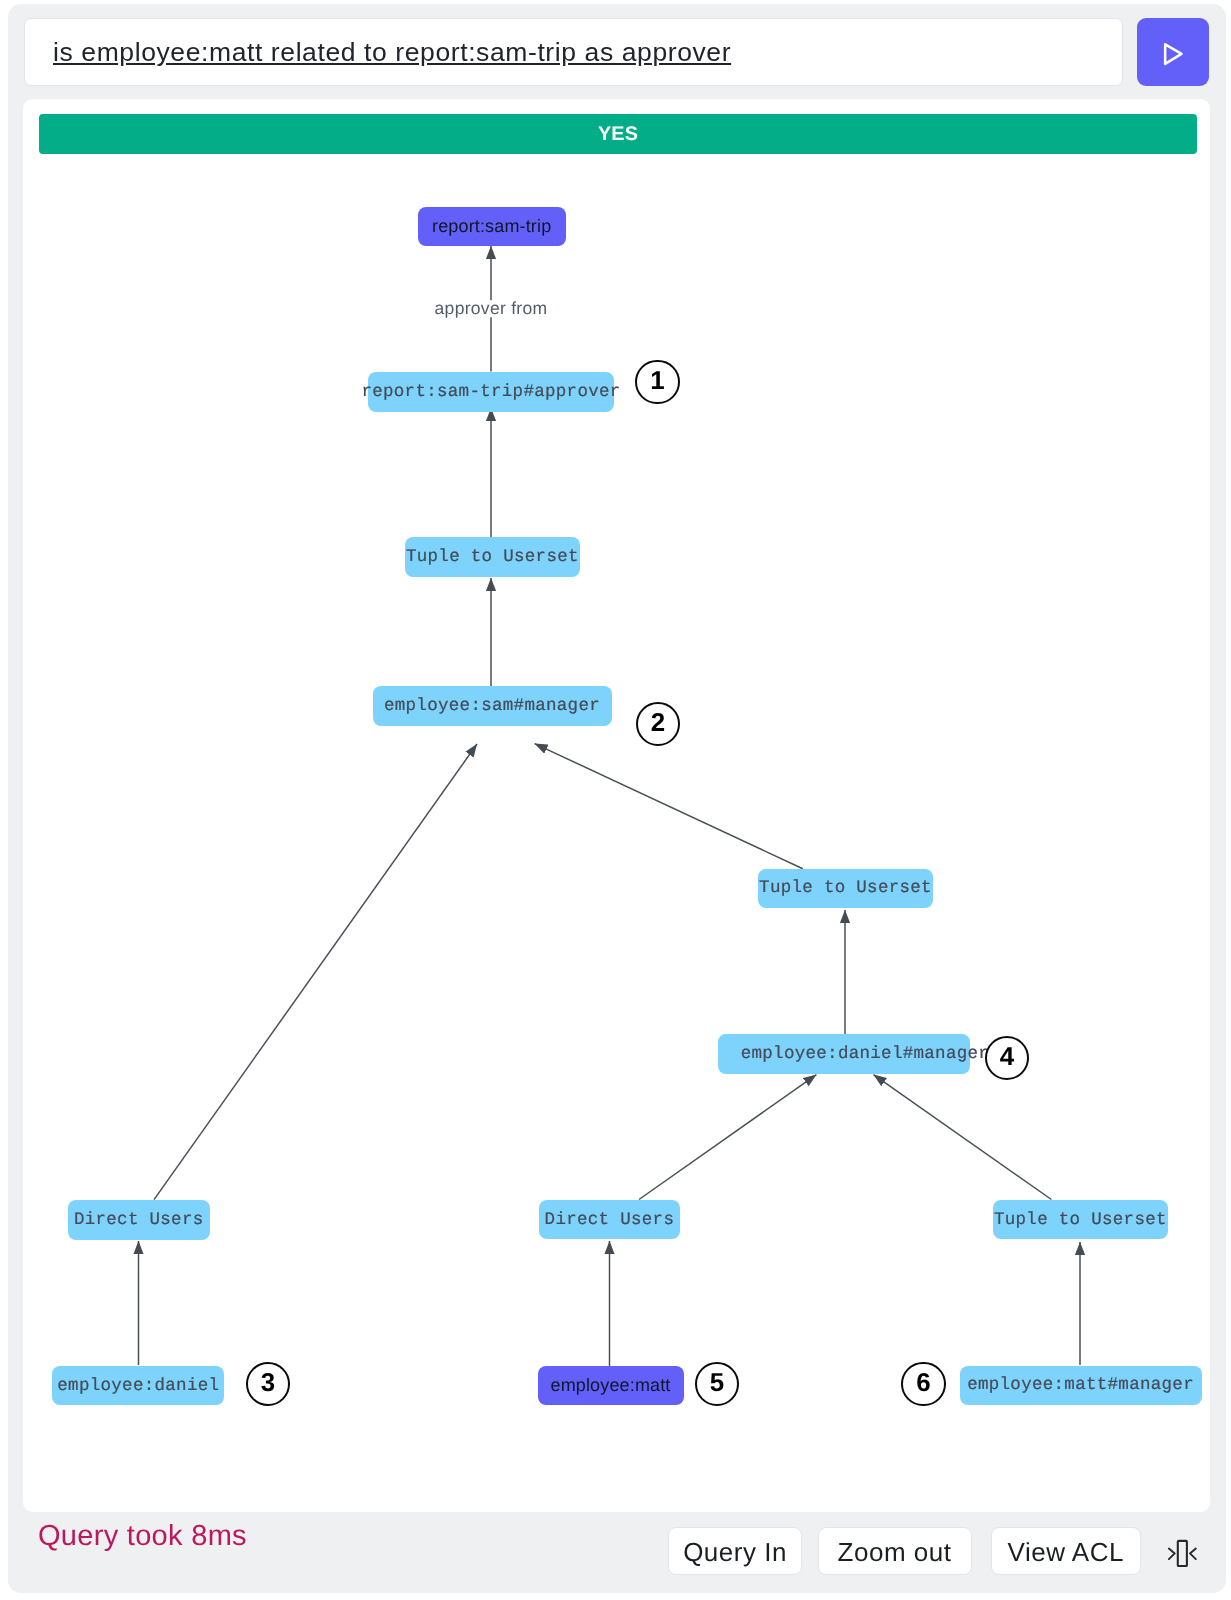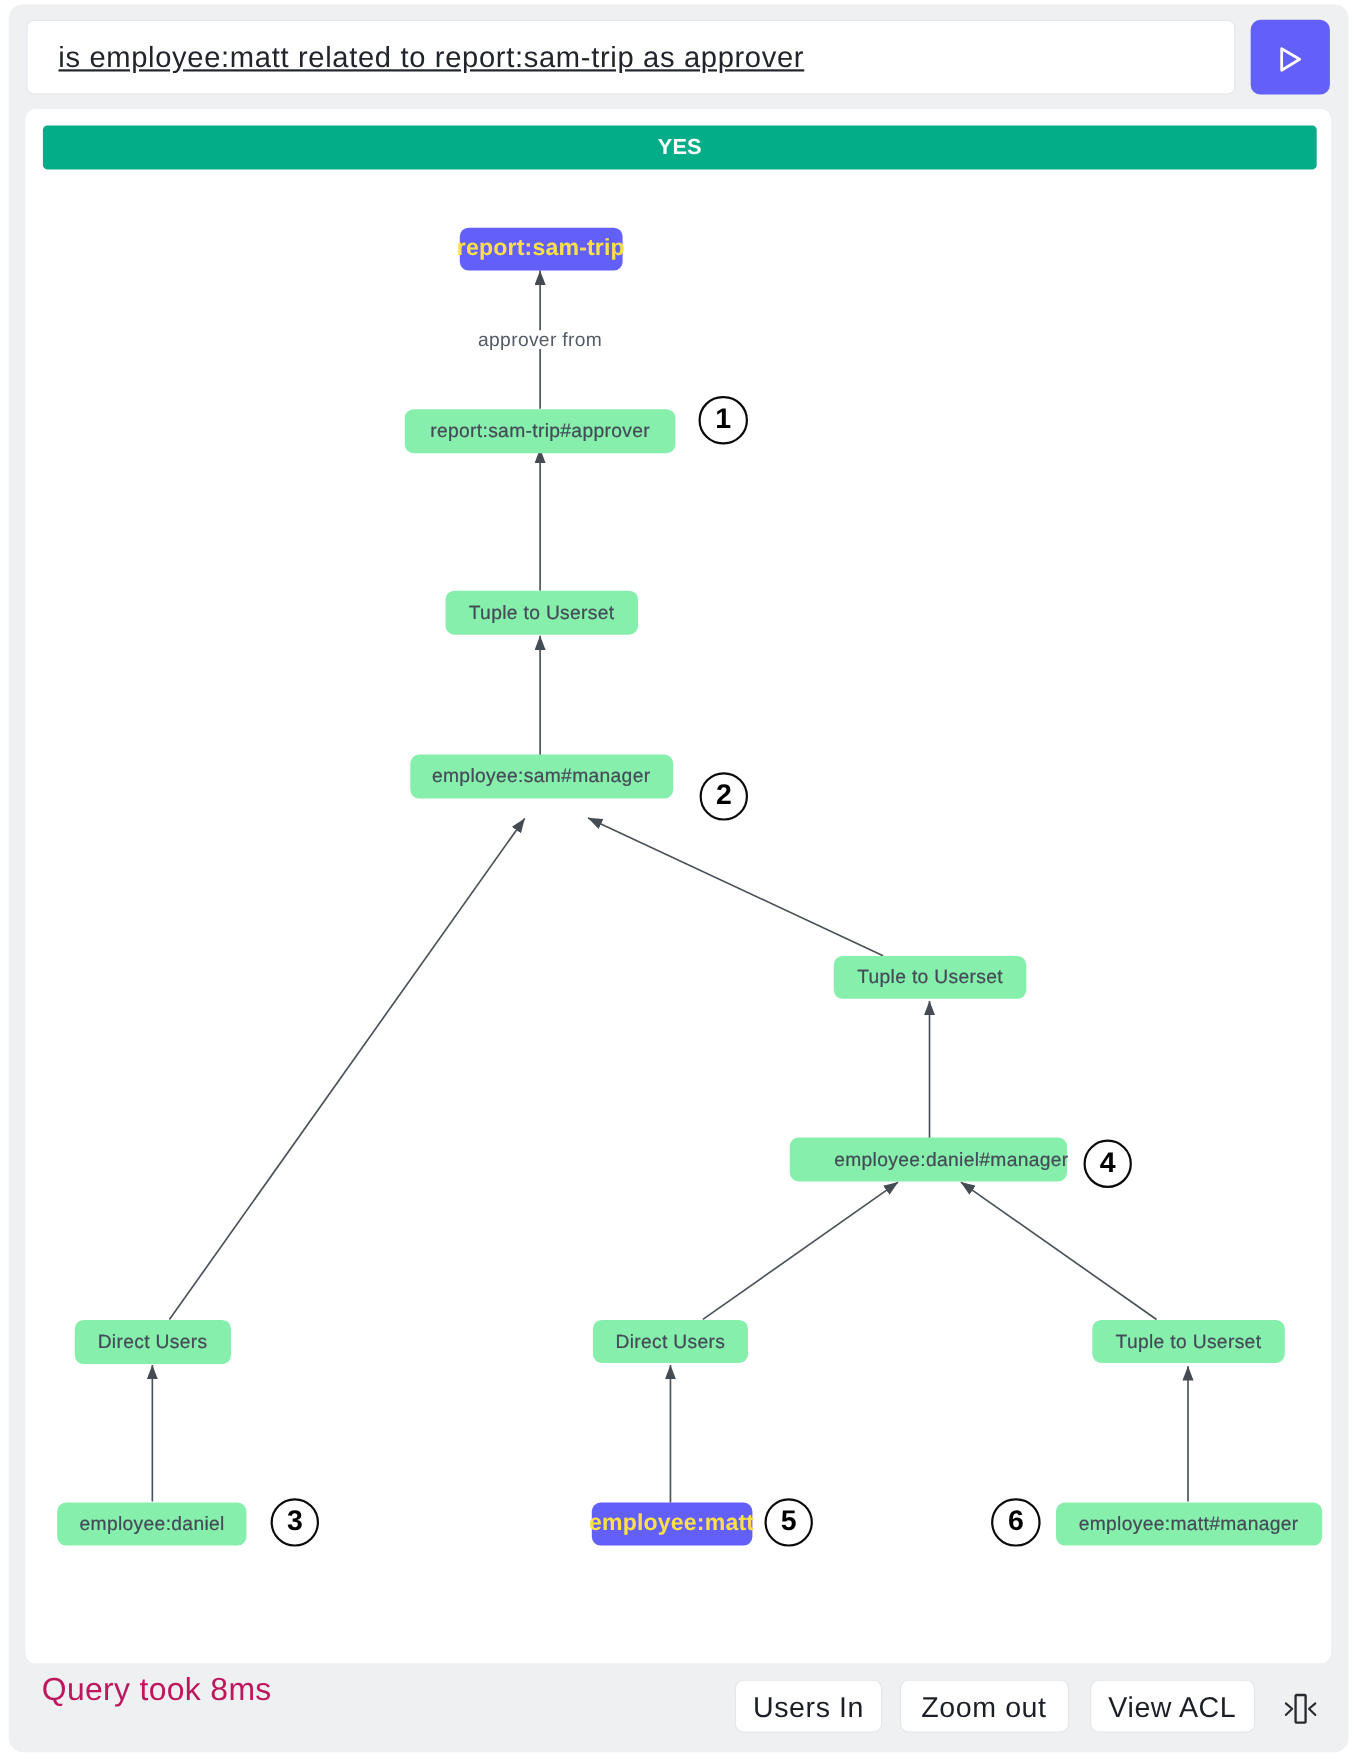--- a/index.html
+++ b/index.html
@@ -40,22 +40,22 @@
     color:#fff;font-weight:bold;font-size:19.8px;letter-spacing:0.1px;
     display:flex;align-items:center;justify-content:center;
   }
   .graphwrap{position:absolute;left:0;top:0;width:1187px;height:1412px;}
   svg.edges{position:absolute;left:0;top:0;width:1187px;height:1412px;}
   
   .node{
     position:absolute;display:flex;align-items:center;justify-content:center;
     border-radius:8px;box-sizing:border-box;white-space:nowrap;line-height:normal;
   }
-  .node.gray{background:#86efac;color:#444b57;font-size:17.5px;letter-spacing:0.3px;-webkit-text-stroke:0.2px #444b57;}
-  .node.purple{background:#6260f8;color:#fde047;font-size:21px;letter-spacing:0.15px;font-weight:bold;}
+  .node.gray{background:#7dd3fc;color:#444b57;font-size:17.5px;letter-spacing:0.3px;font-family:Liberation Mono, monospace;-webkit-text-stroke:0.2px #444b57;}
+  .node.purple{background:#6260f8;color:#0f172a;font-size:18px;letter-spacing:0.15px;font-weight:normal;}
   .badge{
     position:absolute;border:2px solid #0a0a0a;border-radius:50%;
     background:#fff;color:#000;font-weight:bold;font-size:25.9px;
     width:44.5px;height:44.5px;box-sizing:border-box;
     display:flex;align-items:center;justify-content:center;line-height:1;
   }
   .elabel{
     position:absolute;background:#fff;color:#545b67;font-size:17.5px;letter-spacing:0.3px;
     padding:0 7px;white-space:nowrap;line-height:17.4px;
   }
@@ -118,21 +118,21 @@
         <div class="badge" style="left: 612.25px; top: 260.75px;">1</div>
         <div class="badge" style="left: 612.75px; top: 602.75px;">2</div>
         <div class="badge" style="left: 222.75px; top: 1262.75px;">3</div>
         <div class="badge" style="left: 961.75px; top: 936.75px;">4</div>
         <div class="badge" style="left: 671.75px; top: 1262.75px;">5</div>
         <div class="badge" style="left: 878.25px; top: 1262.75px;">6</div>
       </div>
   </div>
 
   <div class="qtook">Query took 8ms</div>
-  <div class="btn" style="left:660px;top:1522.5px;width:134px;">Users In</div>
+  <div class="btn" style="left:660px;top:1522.5px;width:134px;">Query In</div>
   <div class="btn" style="left:809.5px;top:1522.5px;width:154px;">Zoom out</div>
   <div class="btn" style="left:983px;top:1522.5px;width:149.5px;">View ACL</div>
   <svg class="collapse" viewBox="0 0 29 29">
     <rect x="9.8" y="1.9" width="9.1" height="25.1" rx="0.8" fill="none" stroke="#26292e" stroke-width="2.1"></rect>
     <path d="M0.9 9.5 L6.7 14.4 L0.9 20.1" fill="none" stroke="#26292e" stroke-width="1.9" stroke-linecap="round" stroke-linejoin="round"></path>
     <path d="M27.8 9.5 L22.0 14.4 L27.8 20.1" fill="none" stroke="#26292e" stroke-width="1.9" stroke-linecap="round" stroke-linejoin="round"></path>
   </svg>
 </div>
 
 </body></html>

